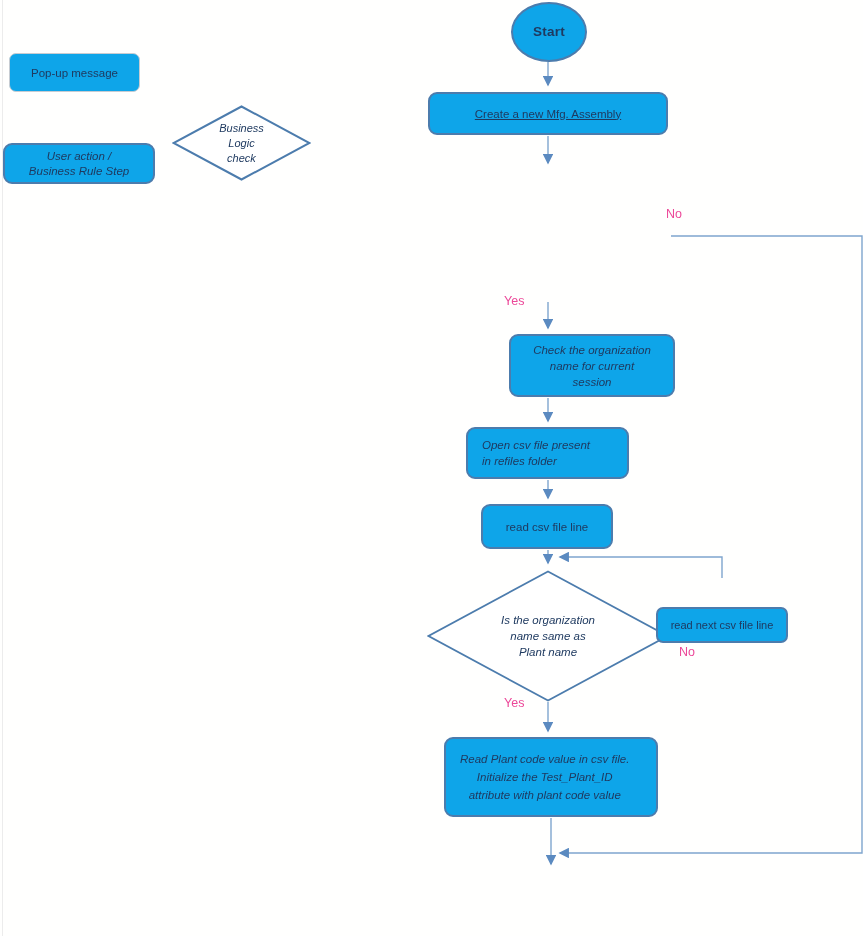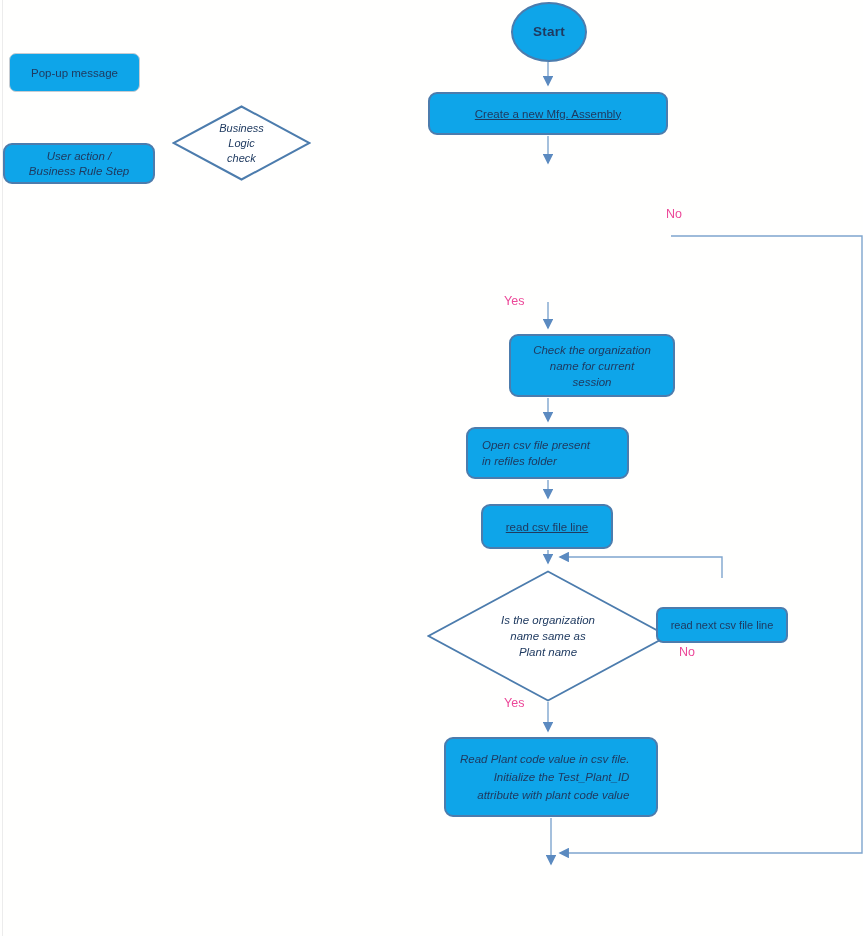--- a/index.html
+++ b/index.html
@@ -79,39 +79,39 @@
     <span class="pre">Check the organization
 name for current
 session</span>
   </div>
 
   <div class="node rect left-align" style="left:466px;top:427px;width:163px;height:52px;">
     <span class="pre" style="text-align:left;">Open csv file present
 in refiles folder</span>
   </div>
 
-  <div class="node rect" style="left:481px;top:504px;width:132px;height:45px;text-decoration:underline;">
+  <div class="node rect" style="left:481px;top:504px;width:132px;height:45px;">
     <span>read csv file line</span>
   </div>
 
   <div class="node diamond" style="left:427px;top:570px;width:242px;height:132px;">
     <svg width="242" height="132">
       <polygon points="121,1.5 240.5,66 121,130.5 1.5,66" fill="#ffffff" stroke="#4c7cad" stroke-width="1.8"></polygon>
     </svg>
     <div class="dtext pre">Is the organization
 name same as
 Plant name</div>
   </div>
 
   <div class="node rect" style="left:656px;top:579px;width:132px;height:36px;border-radius:7px;font-size:11px;margin-top:28px;">
     <span>read next csv file line</span>
   </div>
 
   <div class="node rect left-align" style="left:444px;top:737px;width:214px;height:80px;line-height:18px;">
-    <span class="pre" style="text-align:right;">Read Plant code value in csv file.
+    <span class="pre" style="text-align:center;">Read Plant code value in csv file.
 Initialize the Test_Plant_ID
 attribute with plant code value</span>
   </div>
 
 
   <div class="branch-label" style="left:666px;top:207px;">No</div>
   <div class="branch-label" style="left:504px;top:294px;">Yes</div>
   <div class="branch-label" style="left:679px;top:645px;">No</div>
   <div class="branch-label" style="left:504px;top:696px;">Yes</div>
 </div>

